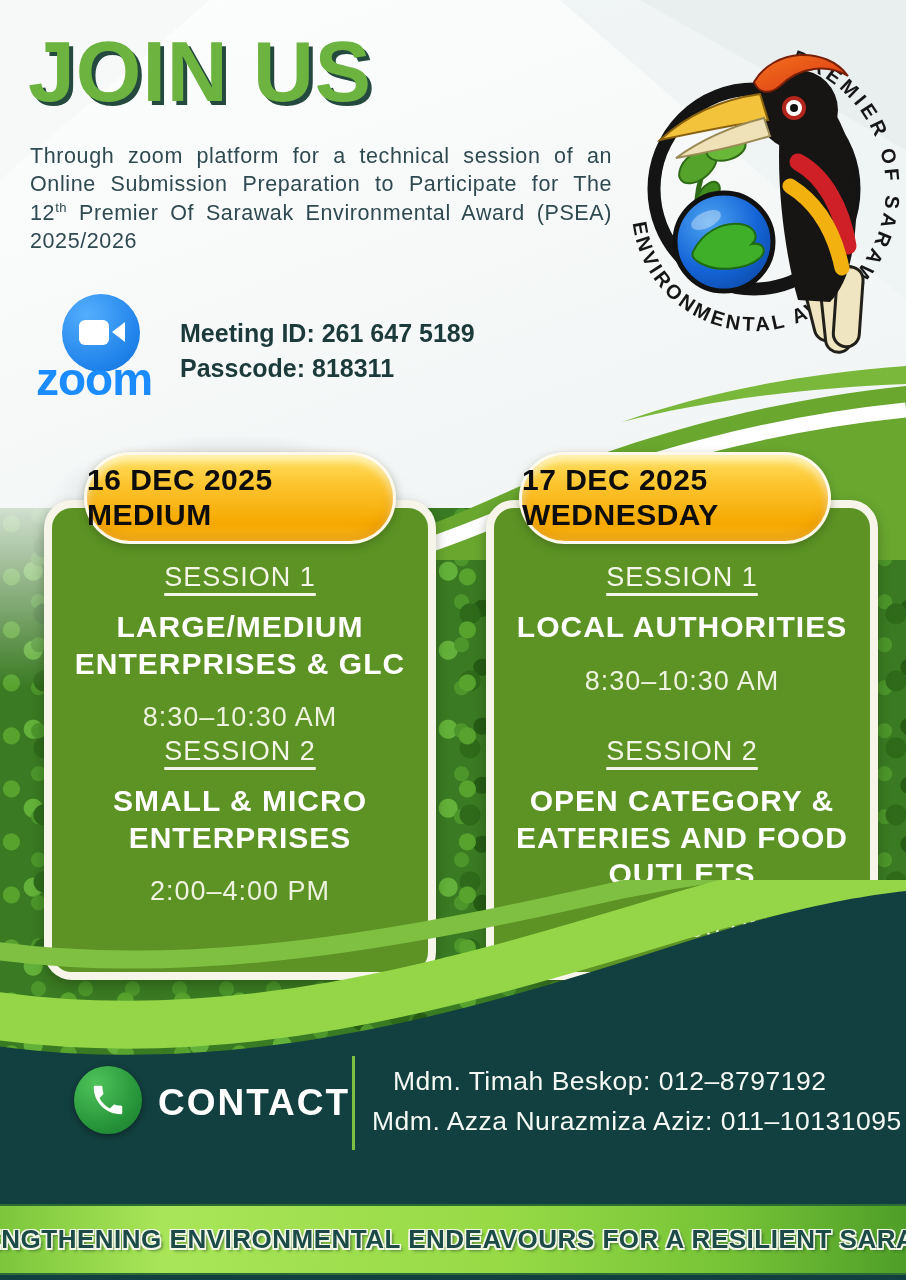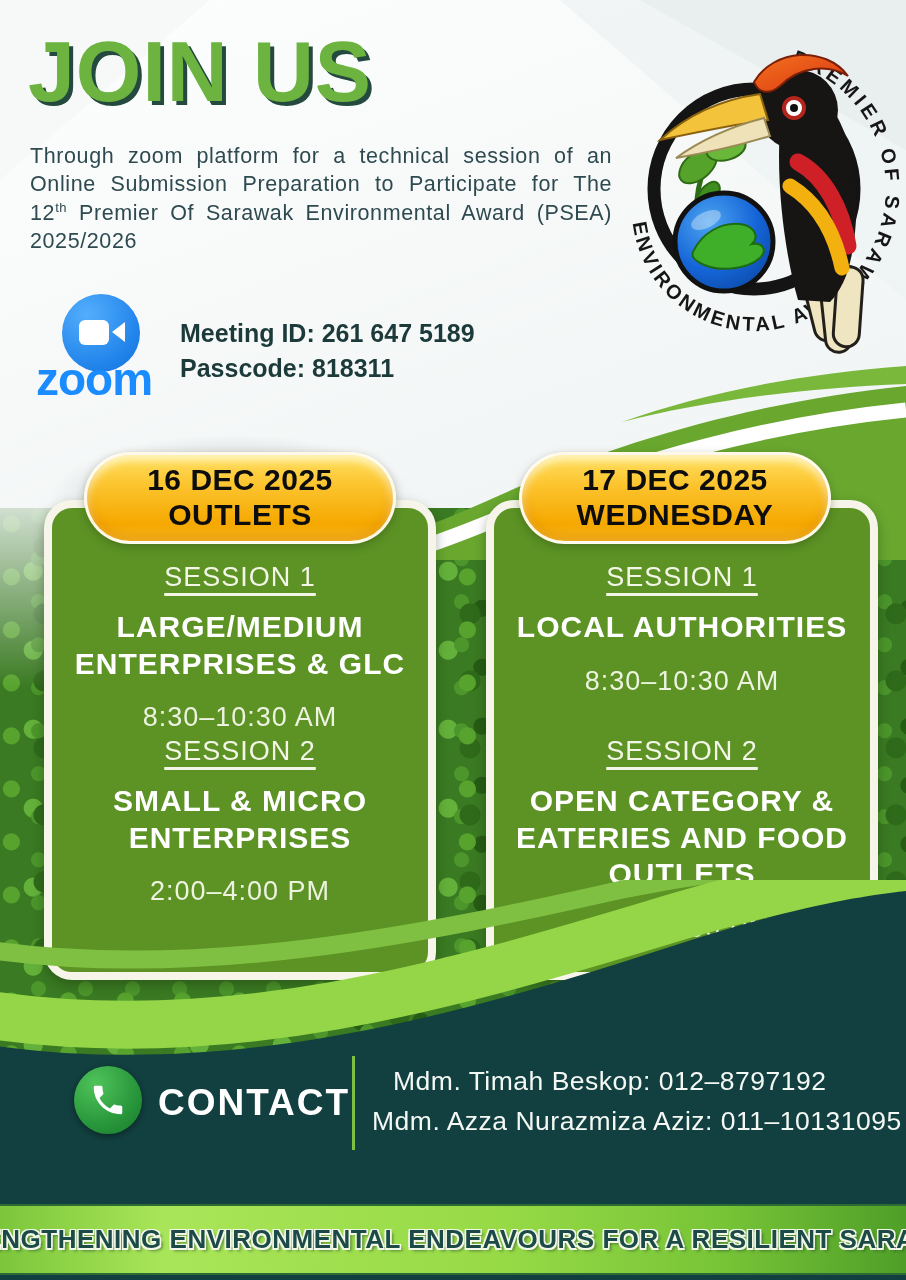--- a/index.html
+++ b/index.html
@@ -54,21 +54,21 @@
   .pill-shadow{left:42px;top:432px;width:380px;height:135px;border-radius:50%;
     background:radial-gradient(ellipse at center,rgba(120,130,130,.55),rgba(120,130,130,0) 68%);}
 
   
   .pill{
     width:306px;height:86px;border-radius:46px;z-index:6;
     background:linear-gradient(180deg,#ffe060 0%,#fcc country 0,#fcc42e 35%,#f5a800 80%,#f8b81f 100%);
     background:linear-gradient(180deg,#ffe060 0%,#fcc42e 35%,#f5a800 80%,#f8b81f 100%);
     border:3px solid rgba(255,255,255,.9);
     box-shadow:0 3px 8px rgba(40,60,20,.35), inset 0 -6px 10px rgba(210,120,0,.35), inset 0 5px 8px rgba(255,255,230,.8);
-    display:flex;flex-direction:column;align-items:center;justify-content:center;
+    display:flex;flex-direction:column;justify-content:center;
     font-size:30px;font-weight:800;color:#0d0d0d;line-height:1.16;letter-spacing:.5px;
   }
   .pill-left{left:84px;top:452px;}
   .pill-right{left:519px;top:452px;}
 
   
   .card{
     width:376px;height:464px;top:500px;z-index:5;
     background:#5c9324;border:8px solid #f7f5ea;border-radius:28px;
     box-shadow:0 5px 12px rgba(20,40,10,.35);
@@ -231,21 +231,21 @@
     </div>
     <div class="session s2">
       <div class="session-label">SESSION 2</div>
       <div class="session-title">OPEN CATEGORY &amp; EATERIES AND FOOD OUTLETS</div>
       <div class="session-time">2:00–4:00 PM</div>
     </div>
   </div>
 
   <div class="abs pill pill-left">
     <div>16 DEC 2025</div>
-    <div>OUTLETS</div>
+    <div>MEDIUM</div>
   </div>
   <div class="abs pill pill-right">
     <div>17 DEC 2025</div>
     <div>WEDNESDAY</div>
   </div>
 
   <svg class="abs wave-bottom" viewBox="0 0 906 240">
     <path d="M-10,70 C200,100 420,55 620,10 C720,-10 820,-22 916,-26" stroke="#7fc043" stroke-width="18" fill="none"></path>
     <path d="M-10,135 C230,170 450,105 650,45 C770,8 850,-6 916,-10" stroke="#94d647" stroke-width="48" fill="none"></path>
     <path d="M-10,165 C230,200 460,135 660,70 C780,30 860,15 916,10 L916,240 L-10,240 Z" fill="#123f3f"></path>

